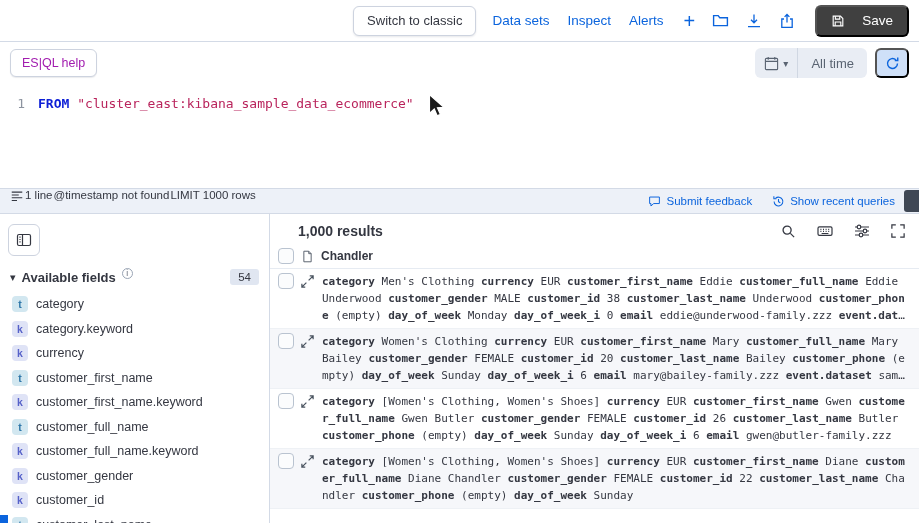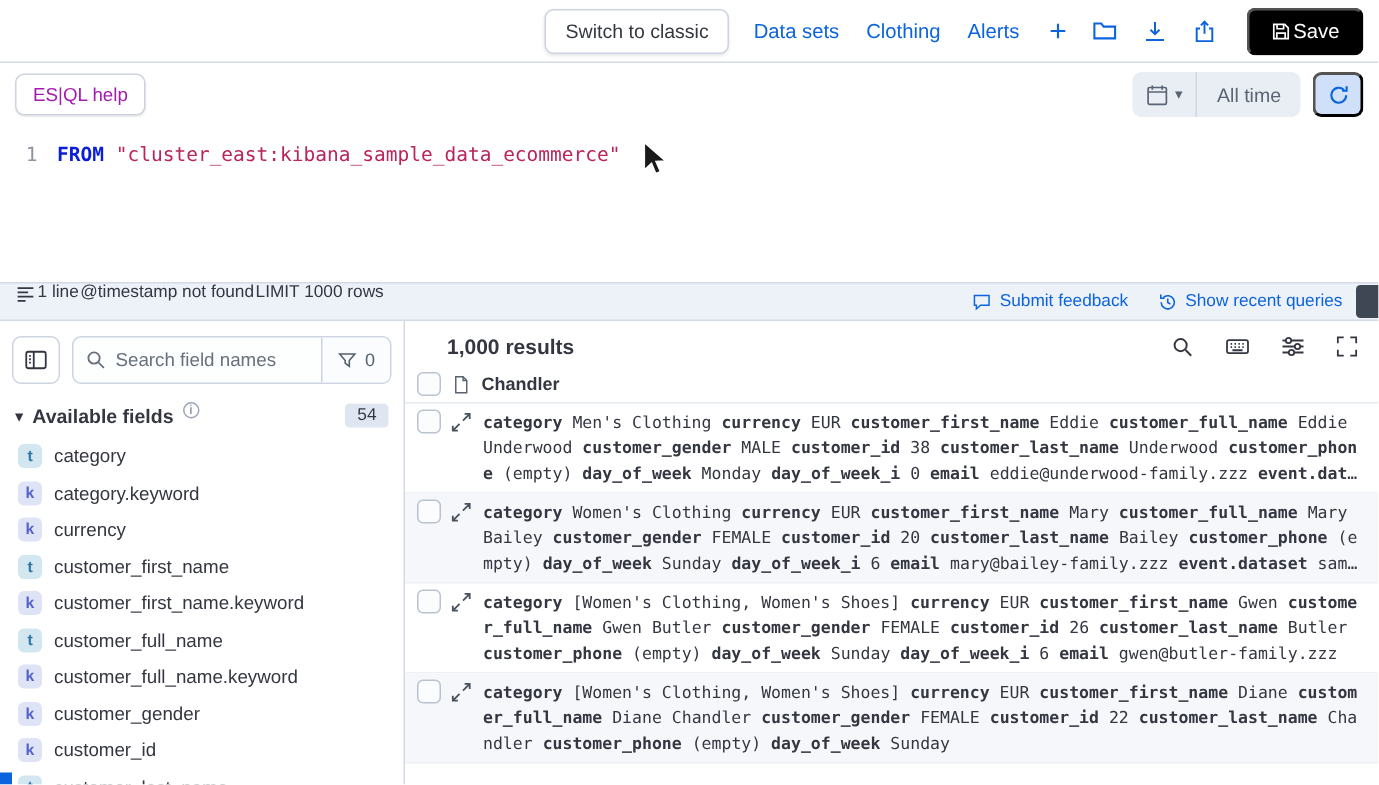--- a/index.html
+++ b/index.html
@@ -11,22 +11,22 @@
   .topnav { height: 42px; flex: none; display: flex; align-items: center; justify-content: flex-end;
     gap: 16px; padding: 0 10px; background: #fff; border-bottom: 1px solid #d3dae6; }
   .btn-classic { height: 30px; padding: 0 13px; border: 1px solid #cdd3df; border-radius: 6px;
     background: #fff; font-size: 13px; font-weight: 500; color: #343741; display: flex; align-items: center;
     box-shadow: 0 1px 2px rgba(50,60,80,.12); cursor: pointer; }
   .nav-links { display: flex; gap: 18px; align-items: center; }
   .nav-link { color: #0b64dd; font-size: 13.5px; font-weight: 500; cursor: pointer; white-space: nowrap; }
   .nav-icons { display: flex; gap: 17px; align-items: center; color: #0b64dd; margin-left: 4px; }
   .plus-glyph { font-size: 20px; line-height: 16px; font-weight: 400; }
   .icon-btn { display: flex; align-items: center; cursor: pointer; }
-  .btn-save { height: 32px; padding: 0 14px; margin-left: 4px; background: #000000; color: #fff;
-    border-radius: 6px; font-size: 13.5px; font-weight: 500; display: flex; gap: 1px; align-items: center; cursor: pointer; }
+  .btn-save { height: 32px; padding: 0 14px; margin-left: 4px; background: #404040; color: #fff;
+    border-radius: 6px; font-size: 13.5px; font-weight: 500; display: flex; gap: 17px; align-items: center; cursor: pointer; }
 
   
   .querybar { height: 42px; flex: none; display: flex; align-items: center; justify-content: space-between;
     padding: 0 10px; background: #fff; }
   .btn-esql { height: 28px; padding: 0 11px; border: 1px solid #cdd3df; border-radius: 6px; background: #fff;
     font-size: 12.5px; font-weight: 500; color: #a21caf; display: flex; align-items: center;
     box-shadow: 0 1px 1px rgba(50,60,80,.10); cursor: pointer; }
   .time-group { display: flex; gap: 8px; align-items: center; }
   .time-pill { height: 30px; background: #e9edf4; border-radius: 6px; display: flex; align-items: stretch; overflow: hidden; }
   .time-cal { padding: 0 9px; display: flex; gap: 4px; align-items: center; color: #5a6472;
@@ -109,21 +109,21 @@
 </style>
 </head>
 <body>
 
 <div class="app">
 
   <div class="topnav">
     <button class="btn-classic">Switch to classic</button>
     <div class="nav-links">
         <span class="nav-link">Data sets</span>
-        <span class="nav-link">Clothing</span>
+        <span class="nav-link">Inspect</span>
         <span class="nav-link">Alerts</span>
       </div>
     <div class="nav-icons">
       <span class="icon-btn plus-glyph">+</span>
       <span class="icon-btn">
         <svg viewBox="0 0 16 16" width="17" height="17" fill="none" stroke="currentColor" stroke-width="1.3">
             <path d="M1.5 12.8V3.4h4.3l1.5 2h7.2v7.4z"></path>
           </svg>
       </span>
       <span class="icon-btn">
@@ -222,37 +222,20 @@
     <div class="sidebar">
       <div class="sb-top">
         <span class="sb-toggle">
           <span>
             <svg viewBox="0 0 16 16" width="16" height="16" fill="none" stroke="currentColor" stroke-width="1.2">
                 <rect x="1.5" y="2.5" width="13" height="11" rx="1.5"></rect>
                 <path d="M6.5 2.5v11M3.4 5.2h1.2M3.4 7.5h1.2M3.4 9.8h1.2"></path>
               </svg>
           </span>
         </span>
-        <div class="search">
-          <span class="search-mag">
-            <svg viewBox="0 0 16 16" width="14" height="14" fill="none" stroke="currentColor" stroke-width="1.4">
-                <circle cx="6.5" cy="6.5" r="4.3"></circle>
-                <path d="M10 10l4 4"></path>
-              </svg>
-          </span>
-          <input type="text" value="" placeholder="Search field names" style="">
-          <span class="search-filter">
-            <span>
-              <svg viewBox="0 0 16 16" width="13" height="13" fill="none" stroke="currentColor" stroke-width="1.3">
-                  <path d="M1.8 2.5h12.4L9.7 7.8v4.8L6.3 10V7.8z"></path>
-                </svg>
-            </span>
-            <span>0</span>
-          </span>
-        </div>
       </div>
       <div class="sb-head">
         <span class="sb-chevron">▾</span>
         <span class="sb-label">Available fields</span>
         <span class="sb-info">i</span>
         <span class="count-badge">54</span>
       </div>
       <div>
   <div class="field-item">
     <span class="field-token tok-t">t</span>

